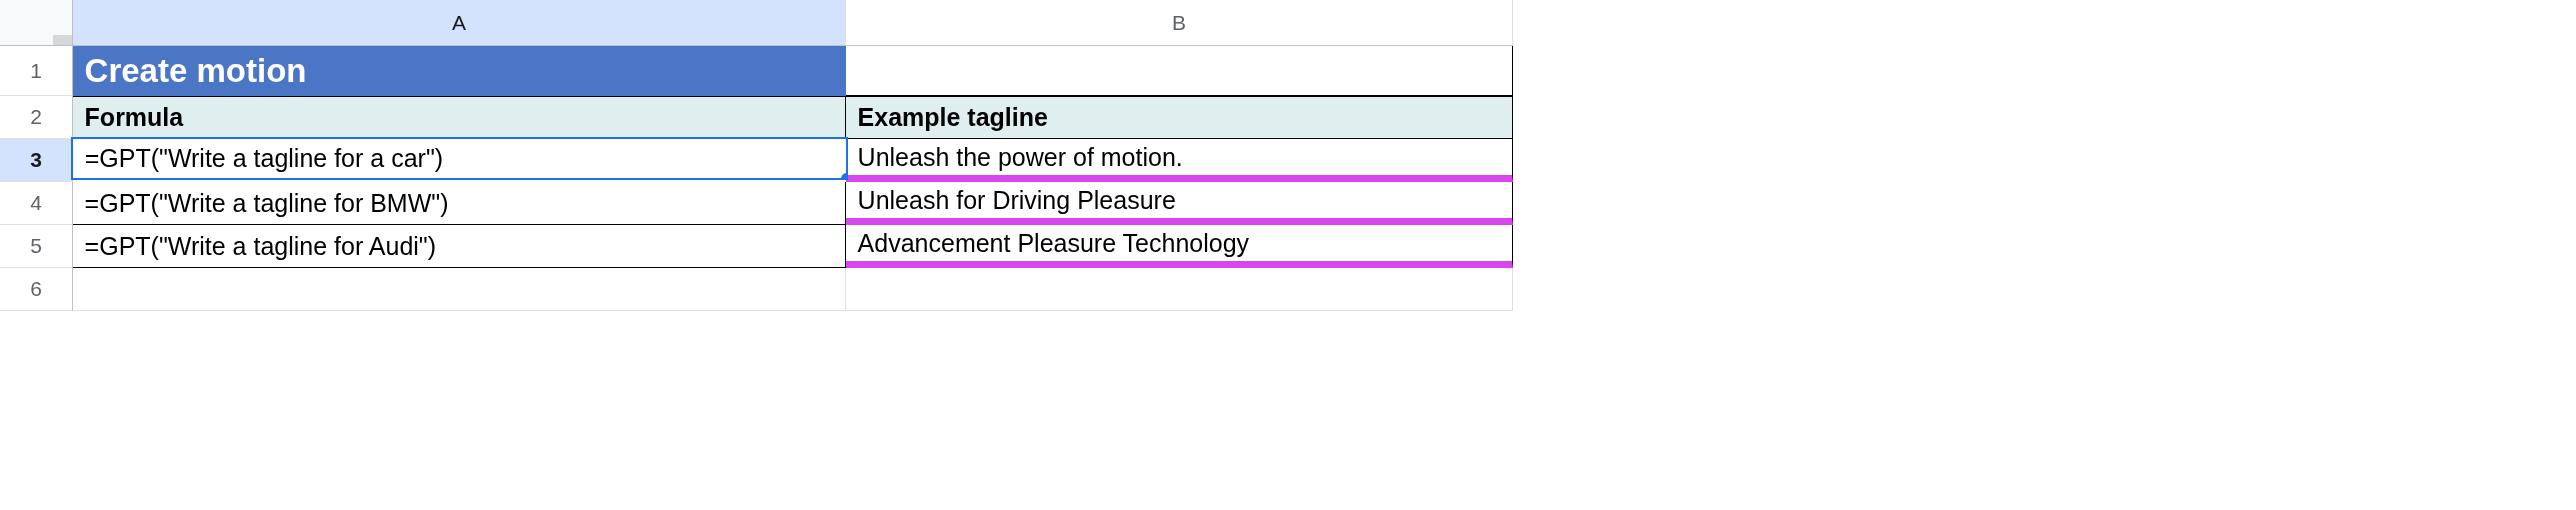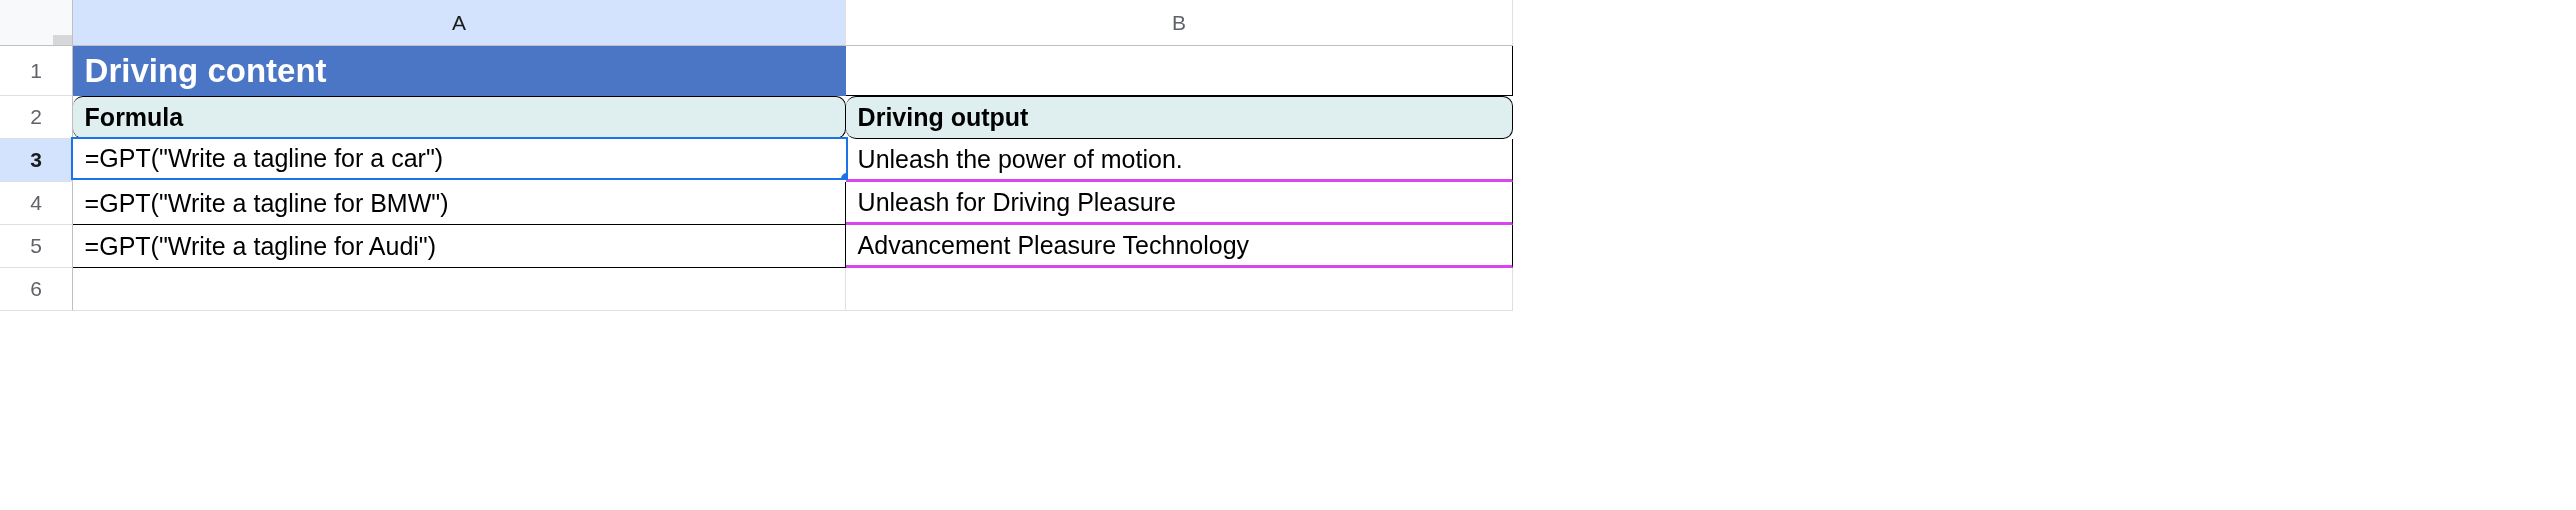--- a/index.html
+++ b/index.html
@@ -93,32 +93,31 @@
       font-weight: 700;
       border-right: 1px solid #4a76c5;
       border-bottom: 1px solid #4a76c5;
     }
     .header-cell {
       background: #dfeeee;
       font-weight: 700;
       border-right: 1px solid #000000;
       border-bottom: 1px solid #000000;
       border-top: 1px solid #000000;
-      border-radius: 10px;
     }
     .header-cell.first {
       border-left: none;
     }
     .data-cell-a {
       border-right: 1px solid #000000;
       border-bottom: 1px solid #000000;
     }
     .data-cell-b {
       border-right: 1px solid #000000;
-      border-bottom: 3px solid #d946ef;
+      border-bottom: 7px solid #d946ef;
     }
     .selected-cell {
       position: relative;
       border: 2.9px solid #1a73e8;
       margin: -1.9px;
       z-index: 10;
     }
     .selected-cell::after {
       content: '';
       position: absolute;
@@ -138,26 +137,26 @@
 </head>
 <body>
 
 <div class="spreadsheet">
 
   <div class="corner-cell"></div>
   <div class="col-header selected">A</div>
   <div class="col-header">B</div>
 
   <div class="row-header row-1">1</div>
-  <div class="cell row-1 title-cell">Driving content</div>
+  <div class="cell row-1 title-cell">Create motion</div>
   <div class="cell row-1 b1-cell"></div>
 
   <div class="row-header row-2">2</div>
   <div class="cell row-2 header-cell first">Formula</div>
-  <div class="cell row-2 header-cell">Driving output</div>
+  <div class="cell row-2 header-cell">Example tagline</div>
 
   <div class="row-header row-3 selected">3</div>
   <div class="cell row-3 data-cell-a selected-cell">=GPT("Write a tagline for a car")</div>
   <div class="cell row-3 data-cell-b">Unleash the power of motion.</div>
 
   <div class="row-header row-4">4</div>
   <div class="cell row-4 data-cell-a">=GPT("Write a tagline for BMW")</div>
   <div class="cell row-4 data-cell-b">Unleash for Driving Pleasure</div>
 
   <div class="row-header row-5">5</div>

